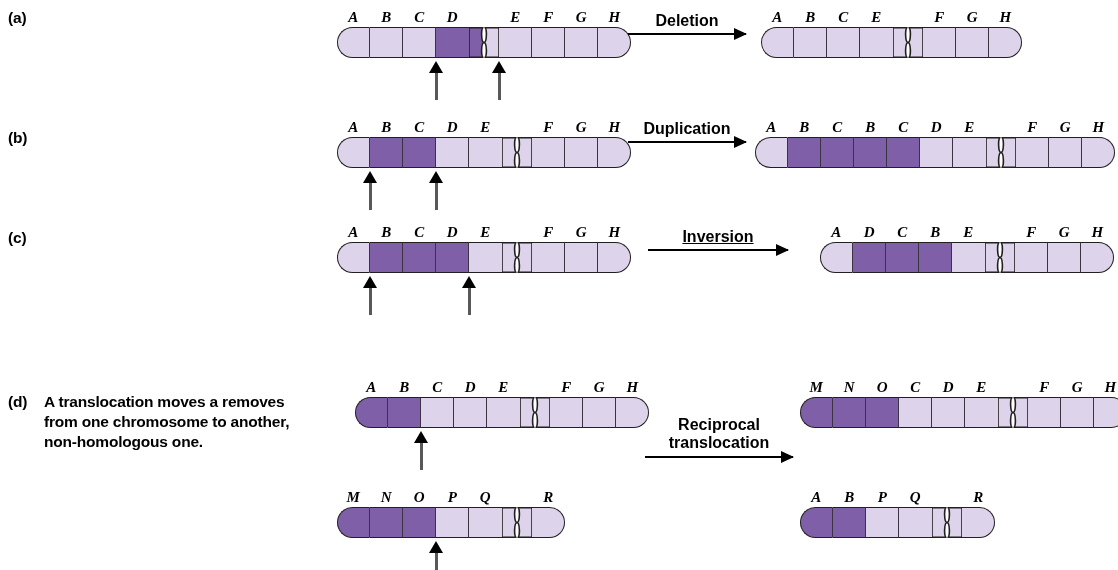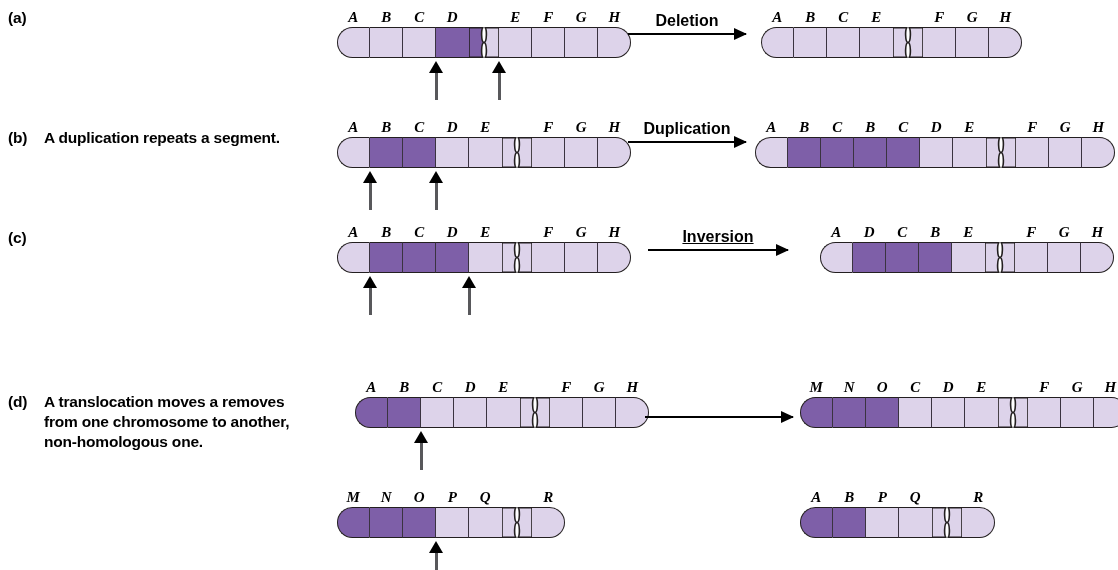--- a/index.html
+++ b/index.html
@@ -131,21 +131,20 @@
 </style>
 </head>
 <body>
 
 <div class="caption cap-hang" style="left:8px; top:8px; width:300px;">
   <span>(a)</span>
 </div>
 
 <div class="caption cap-hang" style="left:8px; top:128px; width:300px;">
   <span>(b)</span>
-  <span>A duplication repeats a segment.</span>
 </div>
 
 <div class="caption cap-hang" style="left:8px; top:228px; width:300px;">
   <span>(c)</span>
 </div>
 
 <div class="caption cap-hang" style="left:8px; top:392px; width:300px;">
   <span>(d)</span>
   <span>A translocation moves a removes from one chromosome to another, non-homologous one.</span>
 </div>
@@ -484,20 +483,22 @@
       </svg>
     </div>
     <div class="seg-col">
       <div class="seg-label">R</div>
       <div class="seg light last cent-right" style="width: 33px;"></div>
     </div>
     <div class="breakarrow" style="left: 97.5px; top: 62px; height: 30px;"></div>
   </div>
 
 <div class="proc" style="left:645px; top:416px; width:148px;">
+  <div class="plabel">Reciprocal
+translocation</div>
   <div class="pline"></div>
 </div>
 
 <div class="chrom" style="left: 800px; top: 378px; position: absolute;">
     <div class="seg-col">
       <div class="seg-label">M</div>
       <div class="seg dark first" style="width: 33px;"></div>
     </div>
     <div class="seg-col">
       <div class="seg-label">N</div>

